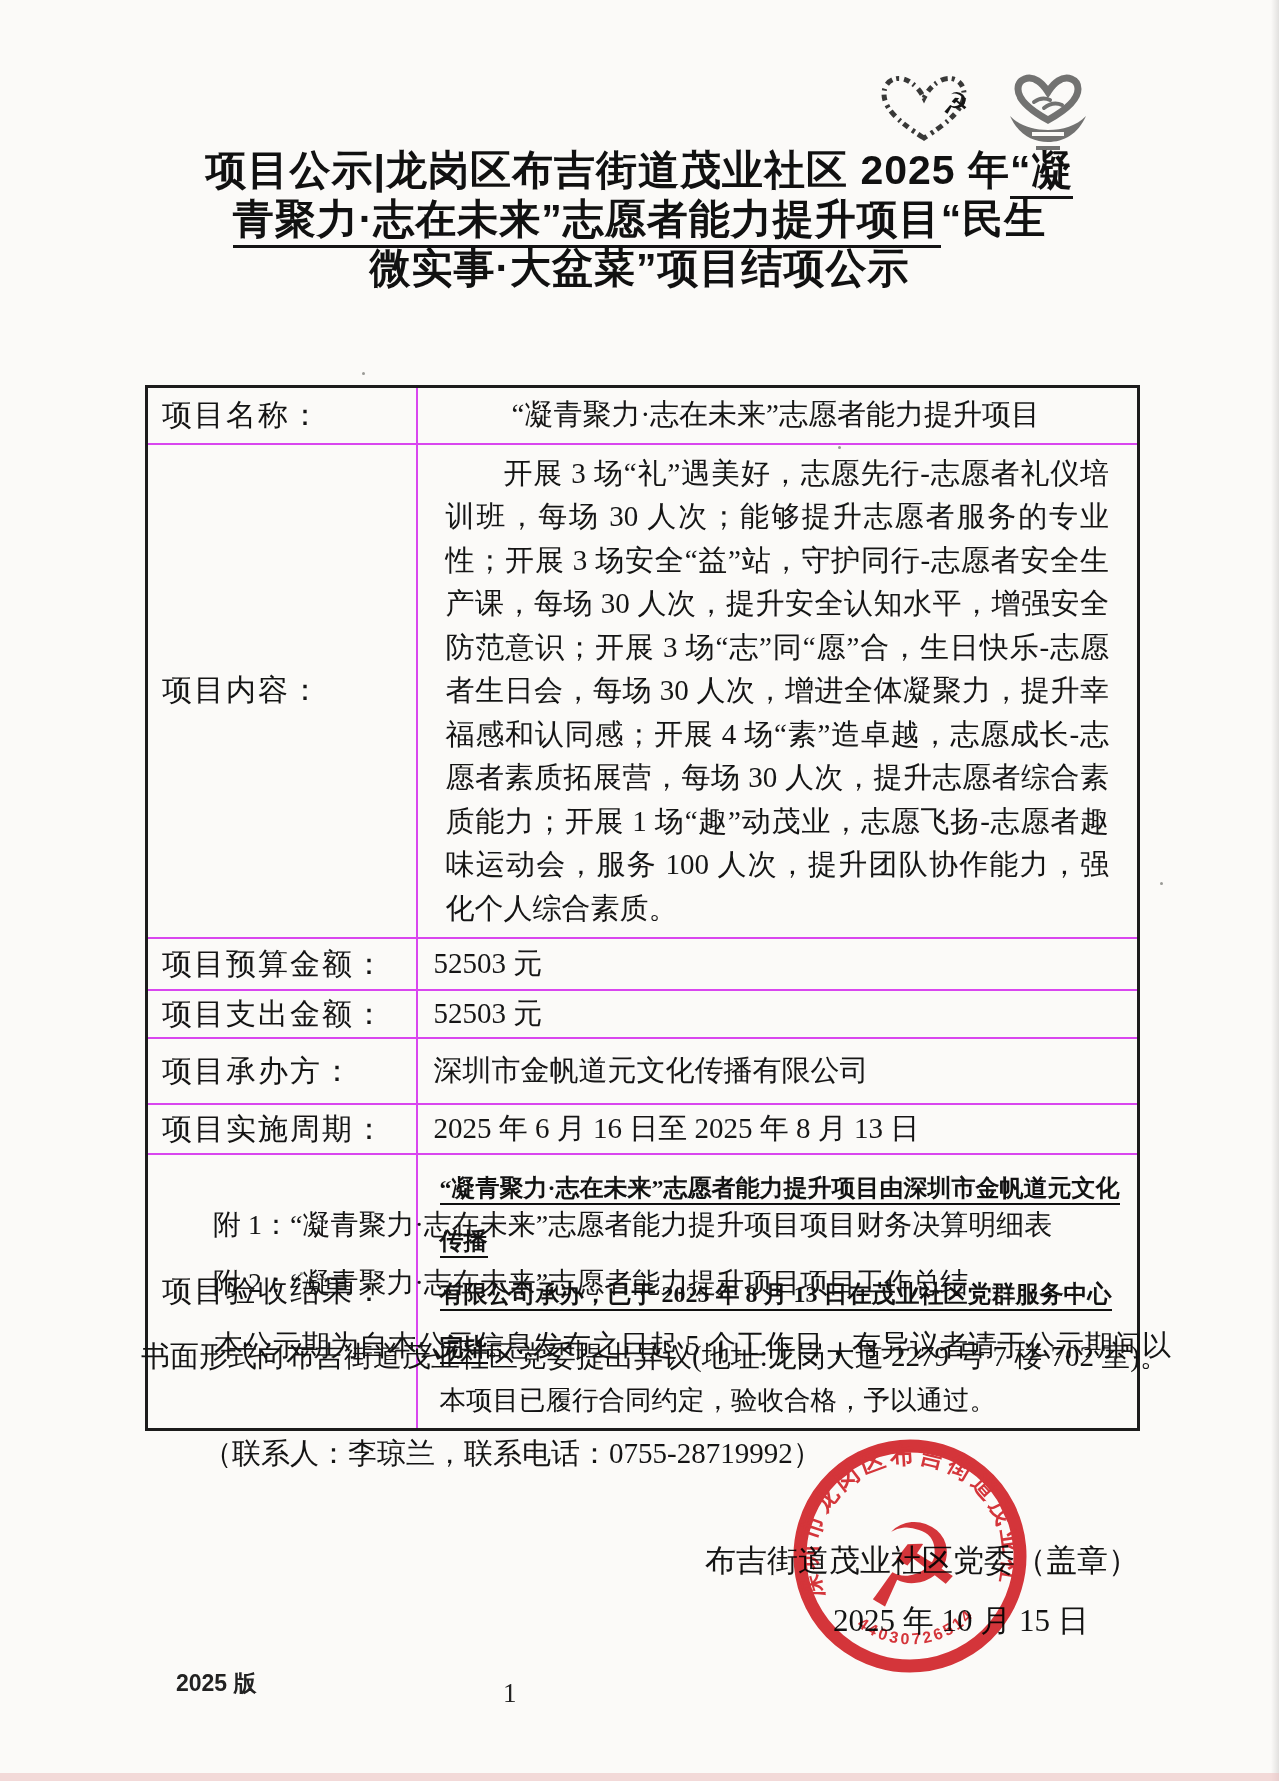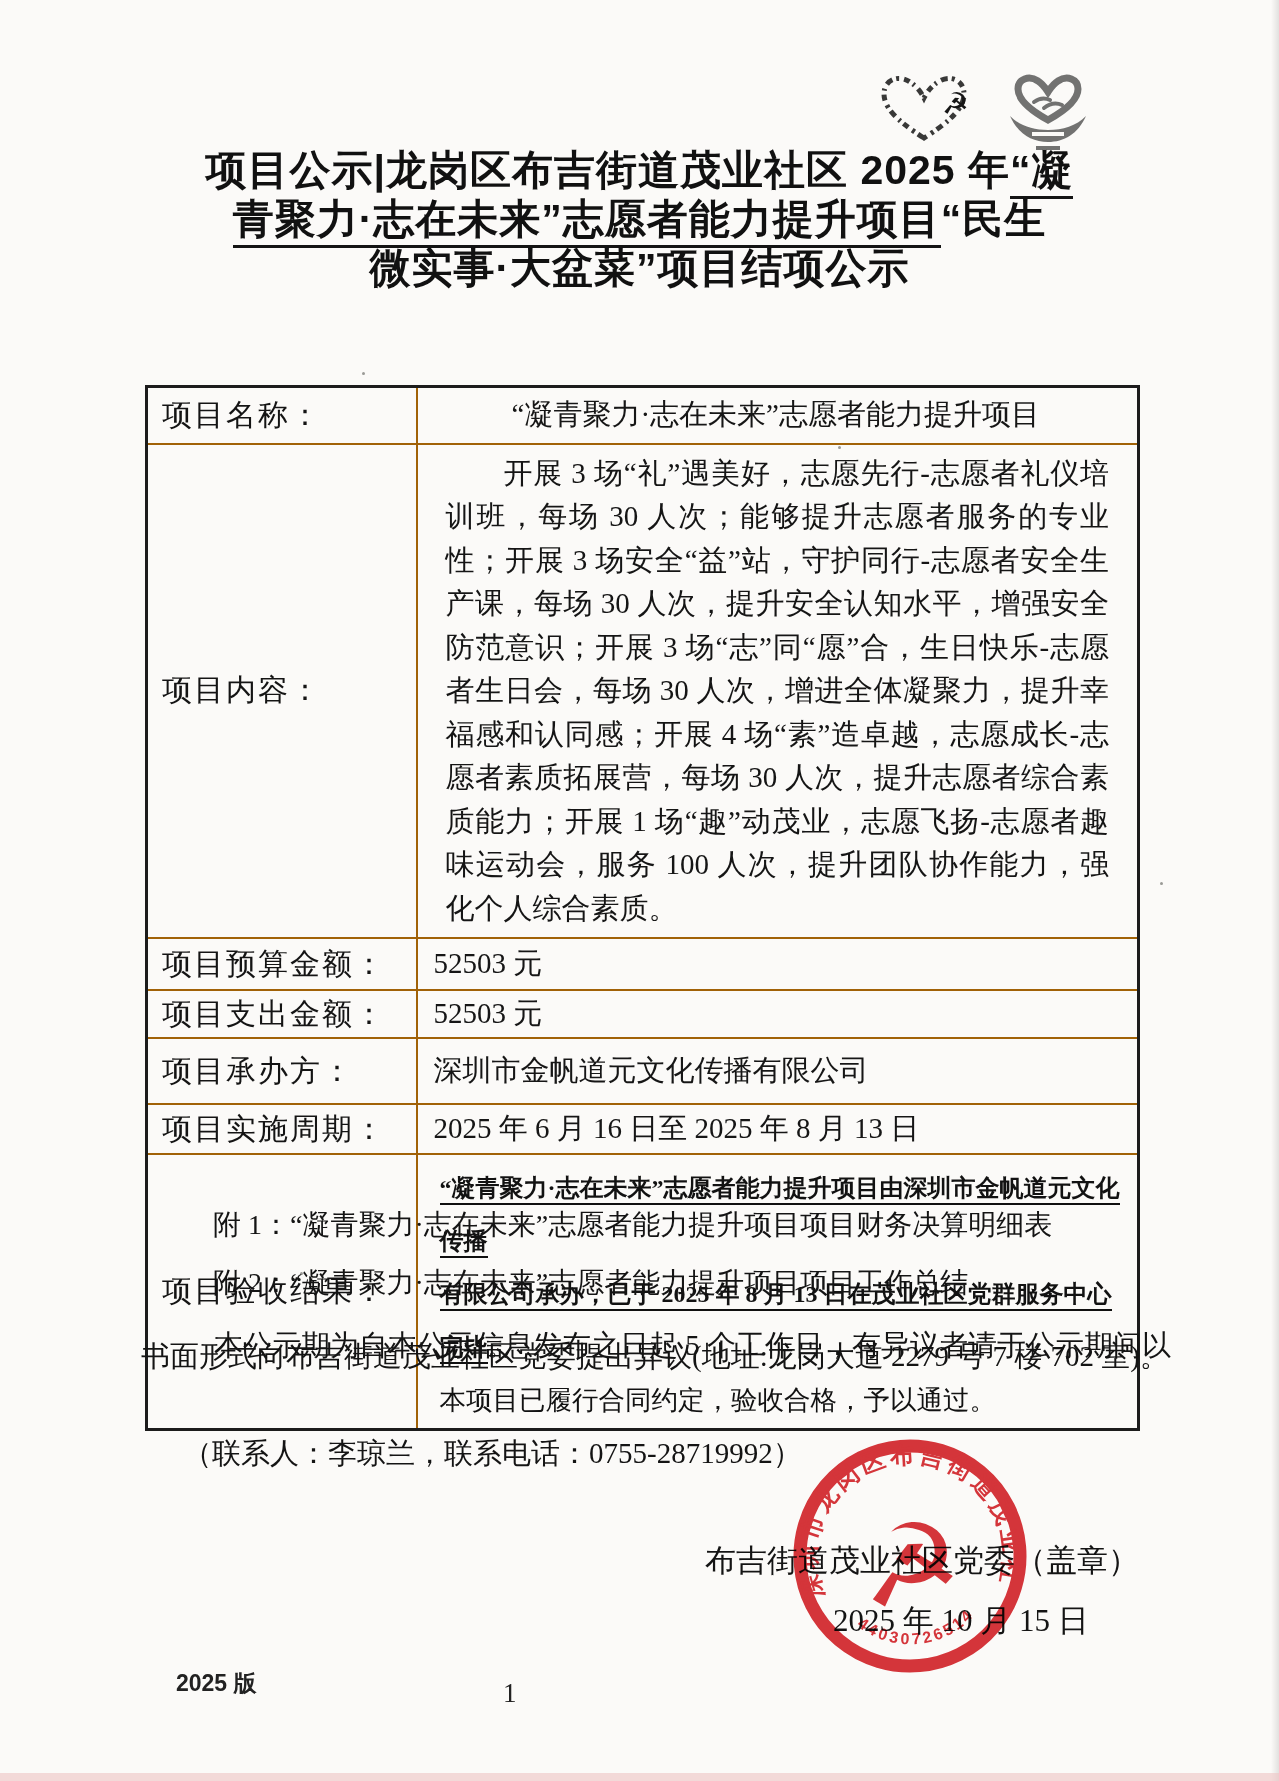--- a/index.html
+++ b/index.html
@@ -30,21 +30,21 @@
     margin:0;
   }
   .title .u{border-bottom:3px solid #141414;padding-bottom:3px;}
 
   
   table.main-table{
     position:absolute;left:145px;top:385px;width:995px;
     border-collapse:collapse;table-layout:fixed;
     border:3px solid #1c1c1c;
   }
-  table.main-table td{border:2px solid #a16207;vertical-align:middle;}
+  table.main-table td{border:2px solid #d946ef;vertical-align:middle;}
   td.lbl{
     width:270px;padding-left:14px;font-size:30px;letter-spacing:2px;color:#141414;
   }
   td.val{font-size:29px;color:#161616;padding-left:16px;padding-right:14px;}
   td.val.center{text-align:center;padding-left:1px;padding-right:4px;}
   .content-p{
     margin:0;padding:6px 14px 6px 12px;
     text-indent:58px;text-align:justify;
     font-size:29px;line-height:43.5px;color:#151515;
   }
@@ -148,21 +148,21 @@
       </td>
     </tr>
   </tbody>
     </table>
 
   <div class="att" style="left:213px;top:1206px">附 1：“凝青聚力·志在未来”志愿者能力提升项目项目财务决算明细表</div>
   <div class="att" style="left:213px;top:1264px">附 2：“凝青聚力·志在未来”志愿者能力提升项目项目工作总结</div>
 
   <div class="note" style="left:214px;top:1326px">本公示期为自本公示信息发布之日起 5 个工作日，有异议者请于公示期间以</div>
   <div class="note" style="left:141px;top:1337px">书面形式向布吉街道茂业社区党委提出异议(地址:龙岗大道 2279 号 7 楼 702 室)。</div>
-  <div class="note" style="left:183px;top:1434px">（联系人：李琼兰，联系电话：0755-28719992）</div>
+  <div class="note" style="left:203px;top:1434px">（联系人：李琼兰，联系电话：0755-28719992）</div>
 
   <div class="sign" style="left:705px;top:1540px">布吉街道茂业社区党委（盖章）</div>
   <div class="sign" style="left:833px;top:1600px">2025 年 10 月 15 日</div>
 
   <svg class="stamp" width="256" height="276" viewBox="0 0 256 276">
     <defs>
       <path id="arcTop" d="M 40 172 A 94 94 0 1 1 216 172" fill="none"></path>
       <path id="arcBottom" d="M 66 200 A 86 86 0 0 0 190 200" fill="none"></path>
     </defs>
     <circle cx="128" cy="138" r="110" fill="none" stroke-width="13" stroke="#d5262c"></circle>

